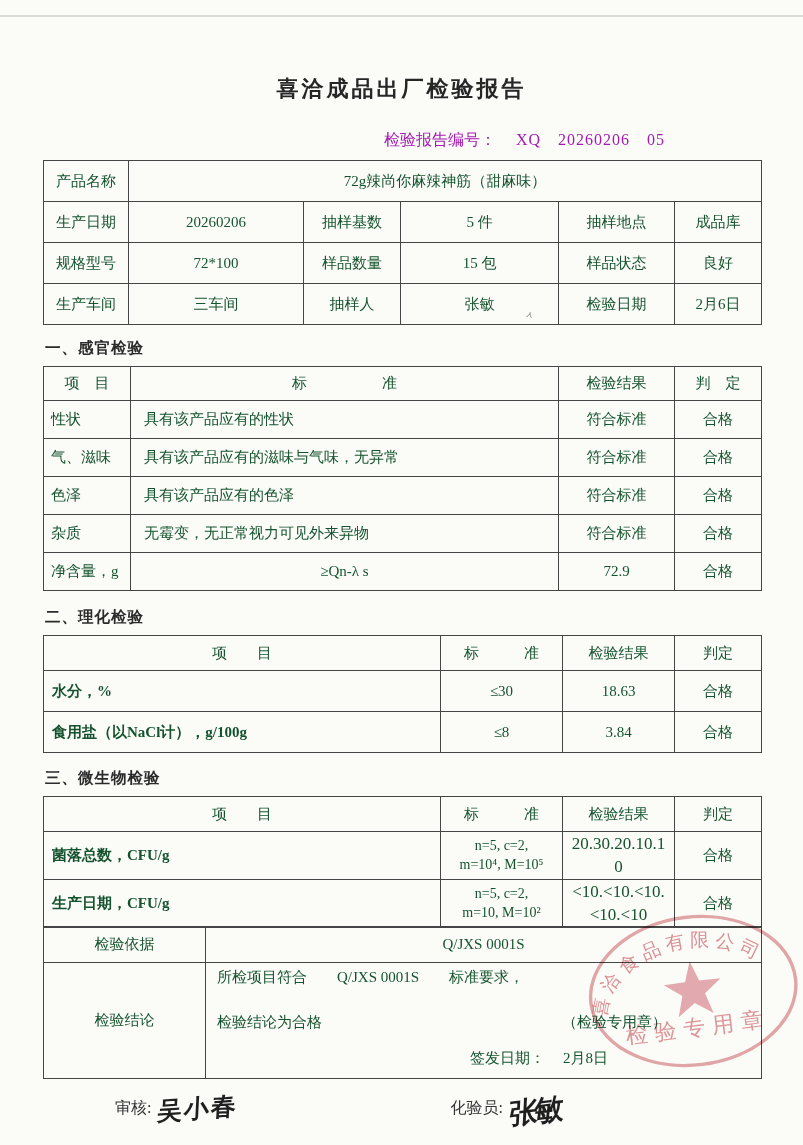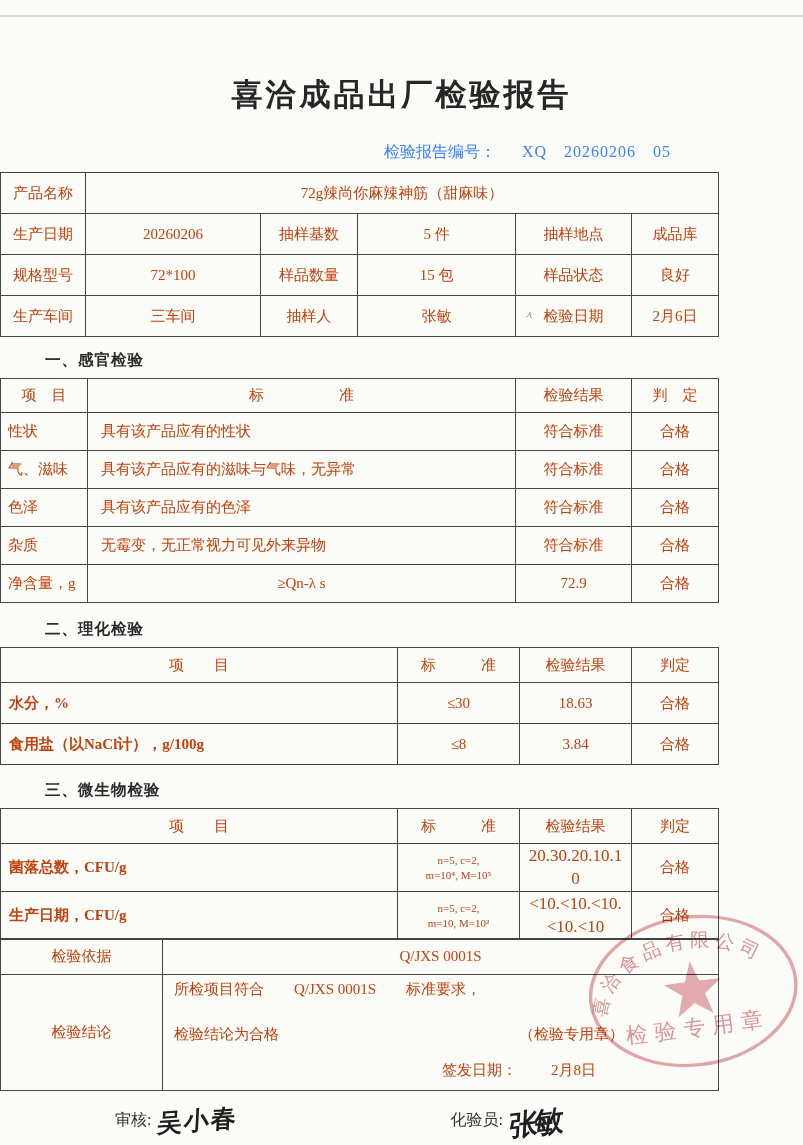--- a/index.html
+++ b/index.html
@@ -9,57 +9,57 @@
     font-family:"Liberation Serif","DejaVu Serif",serif;
     color:#2e2e2e;
     overflow:hidden;
   }
   .page{position:relative;width:803px;height:1145px;}
   .scan-line{position:absolute;top:15px;left:0;width:100%;height:2px;background:#bdbdb8;opacity:.55;}
 
   .title{
     margin:0;padding-top:74px;text-align:center;
     font-family:Liberation Serif, serif;
-    font-size:31px;font-weight:bold;letter-spacing:3px;color:#262626;
+    font-size:22px;font-weight:bold;letter-spacing:3px;color:#262626;
   }
   .report-no{
     margin-top:26px;margin-left:384px;
-    font-size:16px;display:flex;gap:26px;color:#3b82f6;
+    font-size:16px;display:flex;gap:20px;color:#a21caf;
   }
   .report-no .num{letter-spacing:1px;}
 
-  table{border-collapse:collapse;table-layout:fixed;width:718px;
-        font-size:15px;color:#c2410c;}
+  table{border-collapse:collapse;table-layout:fixed;margin-left:43px;width:718px;
+        font-size:15px;color:#14532d;}
   td{border:1.6px solid #454545;text-align:center;vertical-align:middle;
      padding:0 4px;overflow:hidden;}
 
   .info-table td{height:40px;}
   .sec-heading{
     margin:13px 0 7px 45px;
     font-family:"Liberation Sans","DejaVu Sans",sans-serif;
     font-size:15.5px;font-weight:bold;color:#2b2b2b;letter-spacing:1px;
   }
   .s1 td.hd{height:33px;}
   .s1 td{height:37px;}
   .s1 .left{text-align:left;padding-left:7px;}
   .s1 .std-left{text-align:left;padding-left:13px;}
 
   .s23 td.hd{height:34px;}
   .s23 td{height:40px;}
   .s23 .left{text-align:left;padding-left:8px;font-weight:bold;}
   .s3 td{height:47px;}
-  .pre{white-space:pre-line;line-height:1.35;font-size:11px;}
+  .pre{white-space:pre-line;line-height:1.35;font-size:14px;}
   .wrapnum{word-break:break-all;font-size:17px;line-height:1.35;padding:0 6px;}
 
   .ftable td{height:35px;}
   .ftable td.concl{height:115px;position:relative;text-align:left;}
   .concl .l1{position:absolute;top:5px;left:11px;}
   .concl .l2{position:absolute;top:50px;left:11px;}
   .concl .sealnote{position:absolute;top:50px;left:356px;}
-  .concl .l3{position:absolute;top:86px;left:279px;display:flex;gap:34px;justify-content:space-between;}
+  .concl .l3{position:absolute;top:86px;left:264px;display:flex;gap:18px;justify-content:space-between;}
 
   .signoff{margin:19px 0 0 115px;display:flex;align-items:flex-start;font-size:16px;color:#333;}
   .sig-name{
     display:inline-block;font-size:25px;font-weight:600;color:#1f1f1f;
     transform:rotate(-4deg) skewX(-7deg);margin:-6px 0 0 6px;letter-spacing:2px;
   }
   .sig-name.tester{font-size:29px;font-weight:700;letter-spacing:-3px;transform:rotate(-7deg) skewX(-10deg);}
   .signoff .grp2{margin-left:212px;display:flex;}
 
   .stamp{

